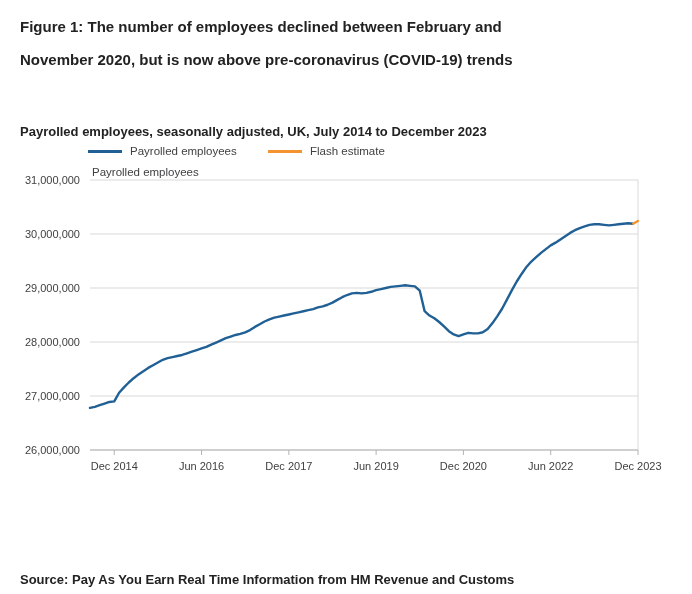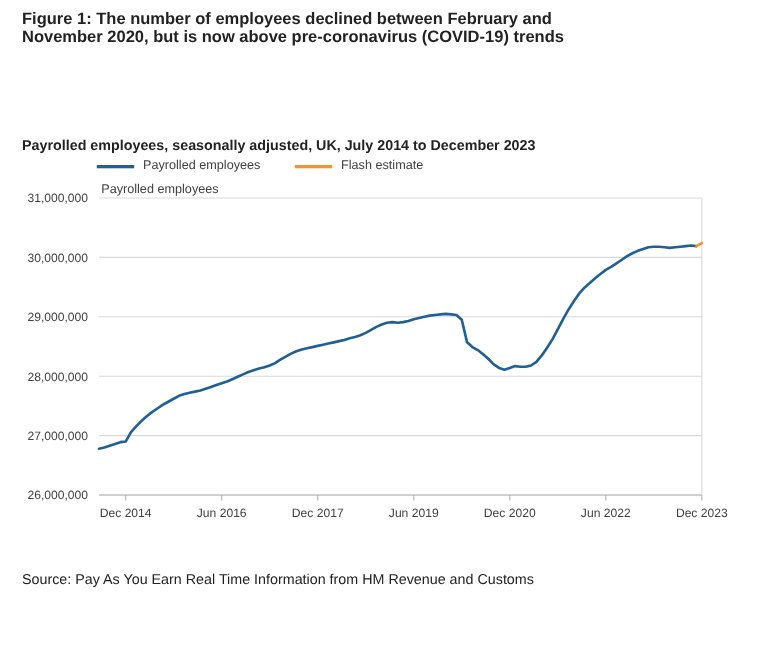--- a/index.html
+++ b/index.html
@@ -21,21 +21,21 @@
     width: 692px;
     height: 594px;
   }
   .fig-title {
     position: absolute;
     left: 20px;
     top: 10px;
     width: 545px;
     font-size: 15px;
     font-weight: bold;
-    line-height: 16px;
+    line-height: 33px;
     color: #222222;
   }
   .fig-subtitle {
     position: absolute;
     left: 20px;
     top: 106px;
     width: 600px;
     font-size: 13px;
     font-weight: bold;
     line-height: 20px;
@@ -79,24 +79,24 @@
     top: 170px;
     width: 692px;
     height: 310px;
   }
   .chart-svg {
     display: block;
   }
   .source {
     position: absolute;
     left: 20px;
-    top: 512px;
+    top: 565px;
     width: 540px;
     font-size: 13px;
-    font-weight: normal;
+    font-weight: bold;
     line-height: 29px;
     color: #222222;
   }
   text {
     font-family: "Liberation Sans", sans-serif;
   }
   .tick-label {
     font-size: 11px;
     fill: #414042;
   }

